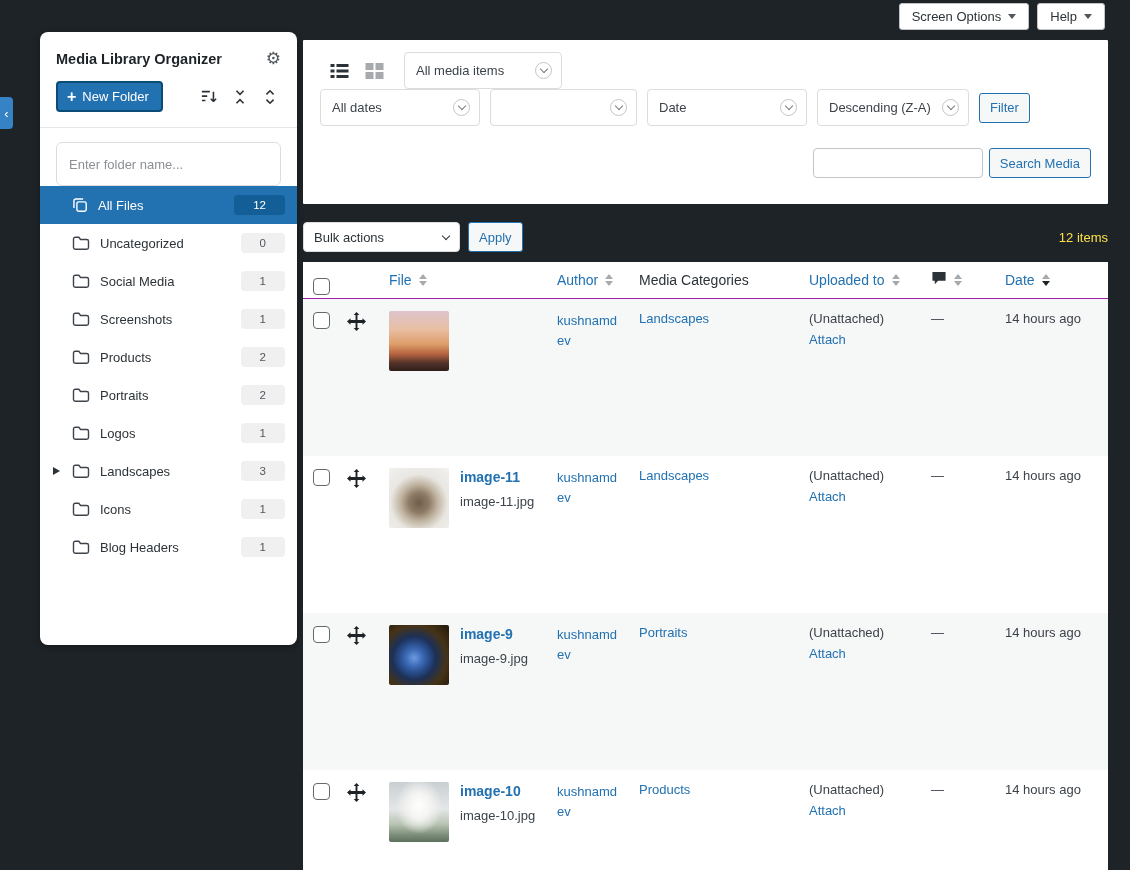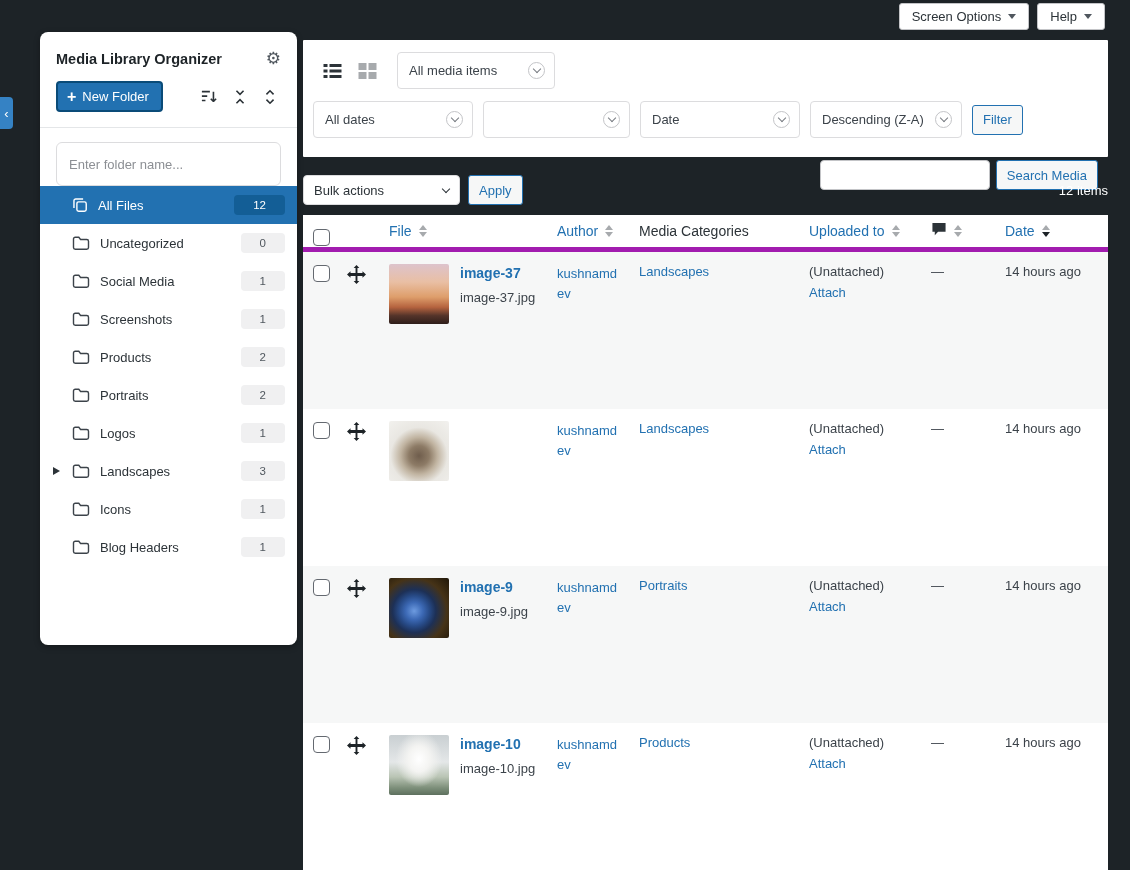--- a/index.html
+++ b/index.html
@@ -39,40 +39,40 @@
 .frow.selected .f-ic{color:#fff}
 .frow.selected .f-count{background:#135e96;color:#fff}
 .caret{position:absolute;left:13px;top:15px;width:0;height:0;border-left:7px solid #2c3338;border-top:4.5px solid transparent;border-bottom:4.5px solid transparent}
 
 
 .main{position:absolute;left:303px;top:32px;width:805px}
 .title-row{display:flex;align-items:center;gap:16px;height:48px}
 .page-title{color:#fff;font-size:23px;font-weight:400}
 .add-btn{background:#f6f7f7;border:1px solid #2271b1;border-radius:3px;color:#2271b1;height:32px;padding:0 12px;font-size:13px;cursor:pointer}
 
-.filter-card{background:#fff;margin-top:8px;height:117px;padding:12px 10px;border-radius:1px}
+.filter-card{background:#fff;margin-top:8px;height:164px;padding:12px 17px;border-radius:1px}
 .f-row1{display:flex;align-items:center;gap:8px}
 .viewsw{display:flex;align-items:center;gap:8px;margin:0 8px 0 6px}
-.f-row2{display:flex;align-items:center;gap:10px;margin-top:12px}
+.f-row2{display:flex;align-items:center;gap:10px;}
 .f-row3{display:flex;align-items:center;justify-content:flex-end;gap:6px;margin-top:22px}
 .sel{height:37px;border:1px solid #dcdcde;border-radius:4px;background:#fff;display:flex;align-items:center;justify-content:space-between;padding:0 9px 0 11px;font-size:13px;color:#3c434a;cursor:pointer}
 .circ{width:17px;height:17px;border:1px solid #c3c4c7;border-radius:50%;display:flex;align-items:center;justify-content:center;flex-shrink:0}
 .chev{width:6px;height:6px;border-right:1.6px solid #787c82;border-bottom:1.6px solid #787c82;transform:rotate(45deg);margin-top:-3px}
 .blue-btn{background:#f6f7f7;border:1px solid #2271b1;border-radius:3px;color:#2271b1;height:30px;padding:0 10px;font-size:13px;cursor:pointer}
 .search-input{width:170px;height:30px;border:1px solid #c3c4c7;border-radius:4px;background:#fff;padding:0 8px;font-size:13px;outline:none}
 
 .bulk-row{display:flex;align-items:center;gap:8px;margin-top:18px}
 .bulk-sel{width:157px;height:30px;border:1px solid #dcdcde;border-radius:4px;background:#fff;display:flex;align-items:center;justify-content:space-between;padding:4px 10px;font-size:13px;color:#2c3338;cursor:pointer}
 .bulk-sel .chev{border-color:#2c3338}
-.items-count{margin-left:auto;color:#ffffff;font-size:13px}
+.items-count{margin-left:auto;color:#fde047;font-size:13px}
 
 
 .mtable{background:#fff;margin-top:10px}
 .thead,.trow{display:grid;grid-template-columns:34px 40px 172px 82px 170px 122px 74px minmax(0,1fr)}
-.thead{height:37px;align-items:center;border-bottom:5px solid #a21caf}
+.thead{height:37px;align-items:center;border-bottom:1px solid #a21caf}
 .hc{font-size:14px;padding:0 8px;display:flex;align-items:center}
 .hc a{color:#2271b1}
 .hc.plain{color:#2c3338}
 .filehc{padding-left:12px}
 .sortind{display:inline-flex;flex-direction:column;margin-left:7px}
 .sup{width:0;height:0;border-left:4px solid transparent;border-right:4px solid transparent;border-bottom:5px solid #a7aaad;margin-bottom:2px}
 .sdn{width:0;height:0;border-left:4px solid transparent;border-right:4px solid transparent;border-top:5px solid #a7aaad}
 .sdn.active{border-top-color:#1d2327}
 .trow{min-height:157px;align-items:start}
 .trow.alt{background:#f6f7f7}
@@ -368,44 +368,44 @@
 
     <div class="trow alt">
       <div class="cbc">
           <input type="checkbox" class="cb" style="">
         </div>
       <div class="mvc"><svg width="19" height="19" viewBox="0 0 20 20" fill="#1d2327">
             <path d="M10 0l3 3.2h-2v5.3h5.3v-2L20 10l-3.7 3.5v-2H11v5.3h2L10 20l-3-3.2h2v-5.3H3.7v2L0 10l3.7-3.5v2H9V3.2H7z"></path>
           </svg></div>
       <div class="cell filec">
         <div class="thumb th0"></div>
-        <div class="ft">
-          <a class="mtitle">image-37</a>
-          <span class="fname">image-37.jpg</span>
-        </div>
       </div>
       <div class="cell"><a class="alink">kushnamdev</a></div>
       <div class="cell"><a class="clink">Landscapes</a></div>
       <div class="cell upc">
         <span>(Unattached)</span>
         <a class="clink">Attach</a>
       </div>
       <div class="cell">—</div>
       <div class="cell">14 hours ago</div>
     </div>
 
     <div class="trow">
       <div class="cbc">
           <input type="checkbox" class="cb" style="">
         </div>
       <div class="mvc"><svg width="19" height="19" viewBox="0 0 20 20" fill="#1d2327">
             <path d="M10 0l3 3.2h-2v5.3h5.3v-2L20 10l-3.7 3.5v-2H11v5.3h2L10 20l-3-3.2h2v-5.3H3.7v2L0 10l3.7-3.5v2H9V3.2H7z"></path>
           </svg></div>
       <div class="cell filec">
         <div class="thumb th1"></div>
+        <div class="ft">
+          <a class="mtitle">image-11</a>
+          <span class="fname">image-11.jpg</span>
+        </div>
       </div>
       <div class="cell"><a class="alink">kushnamdev</a></div>
       <div class="cell"><a class="clink">Landscapes</a></div>
       <div class="cell upc">
         <span>(Unattached)</span>
         <a class="clink">Attach</a>
       </div>
       <div class="cell">—</div>
       <div class="cell">14 hours ago</div>
     </div>

